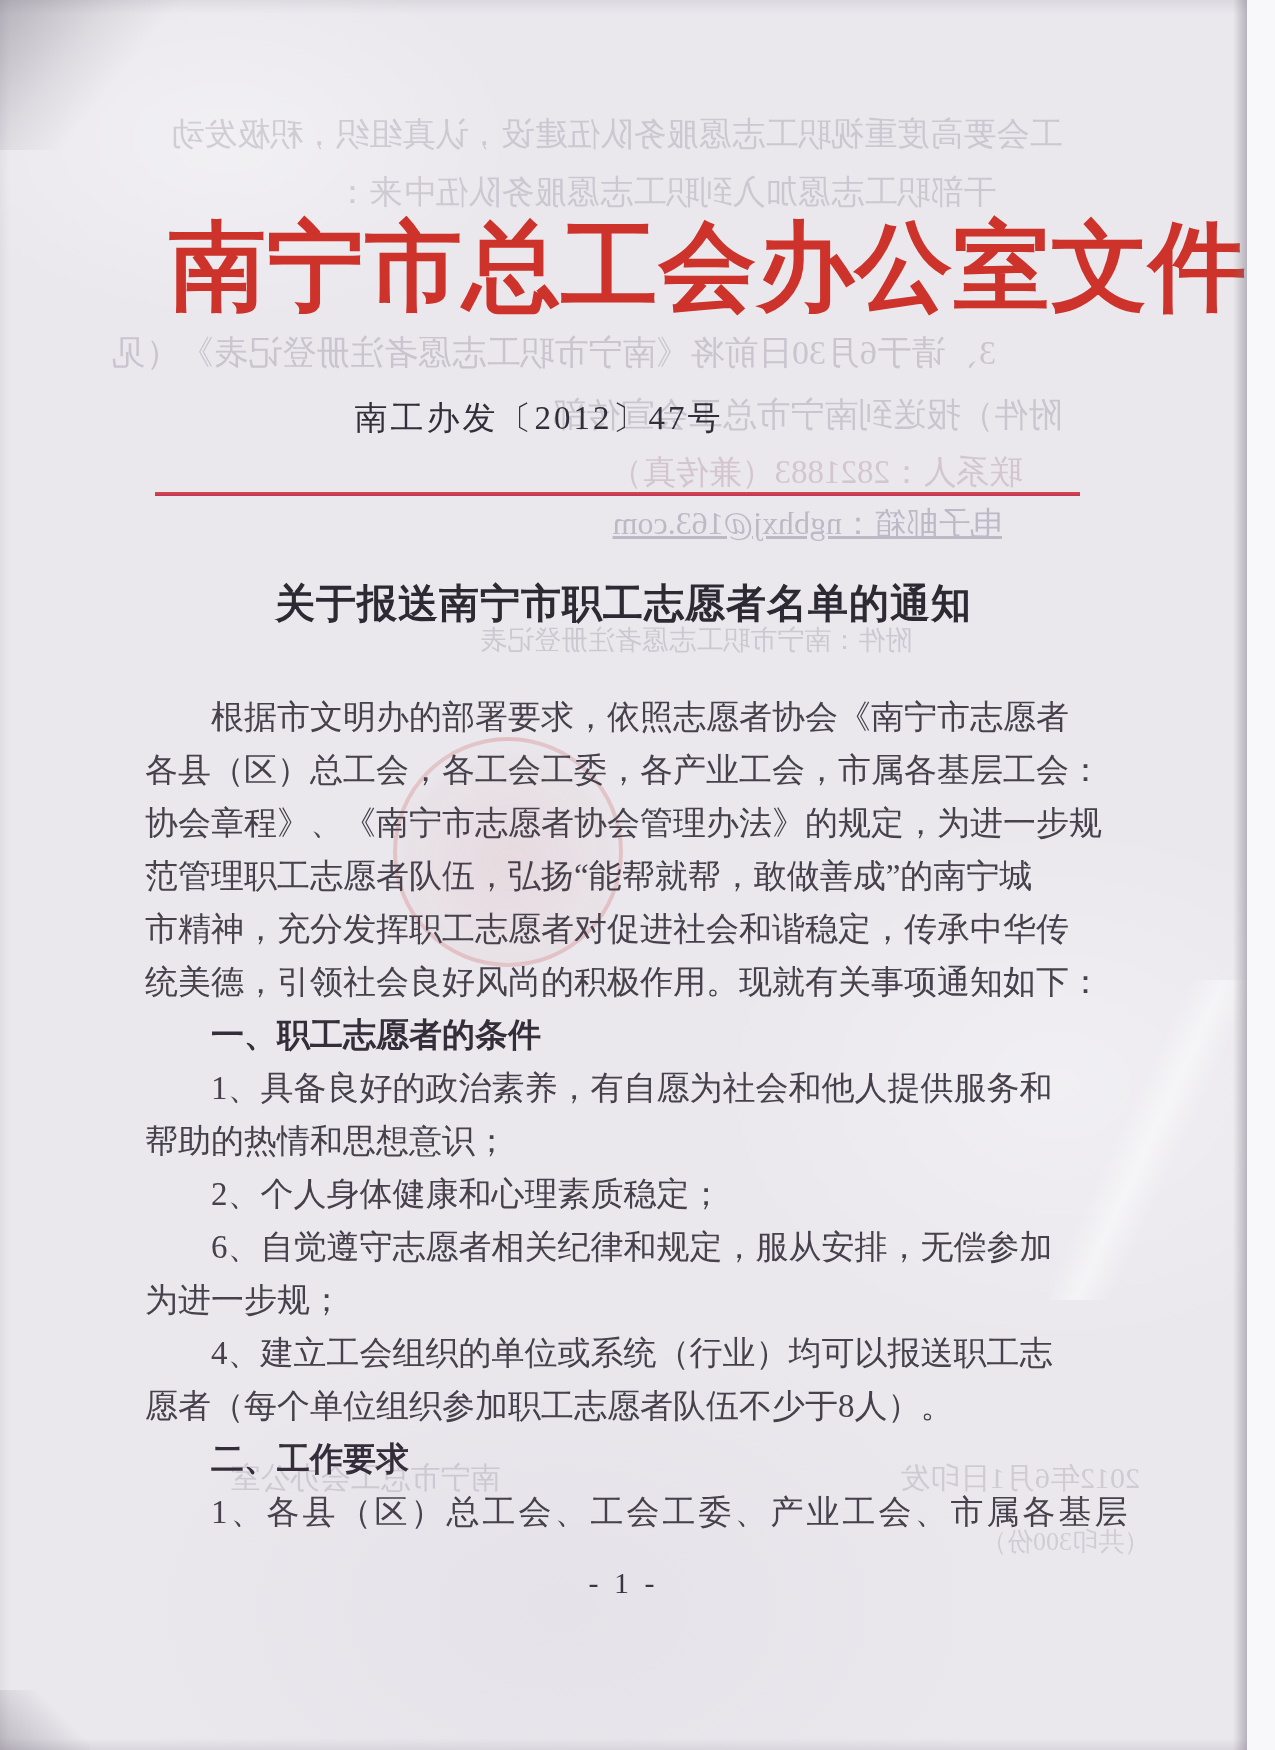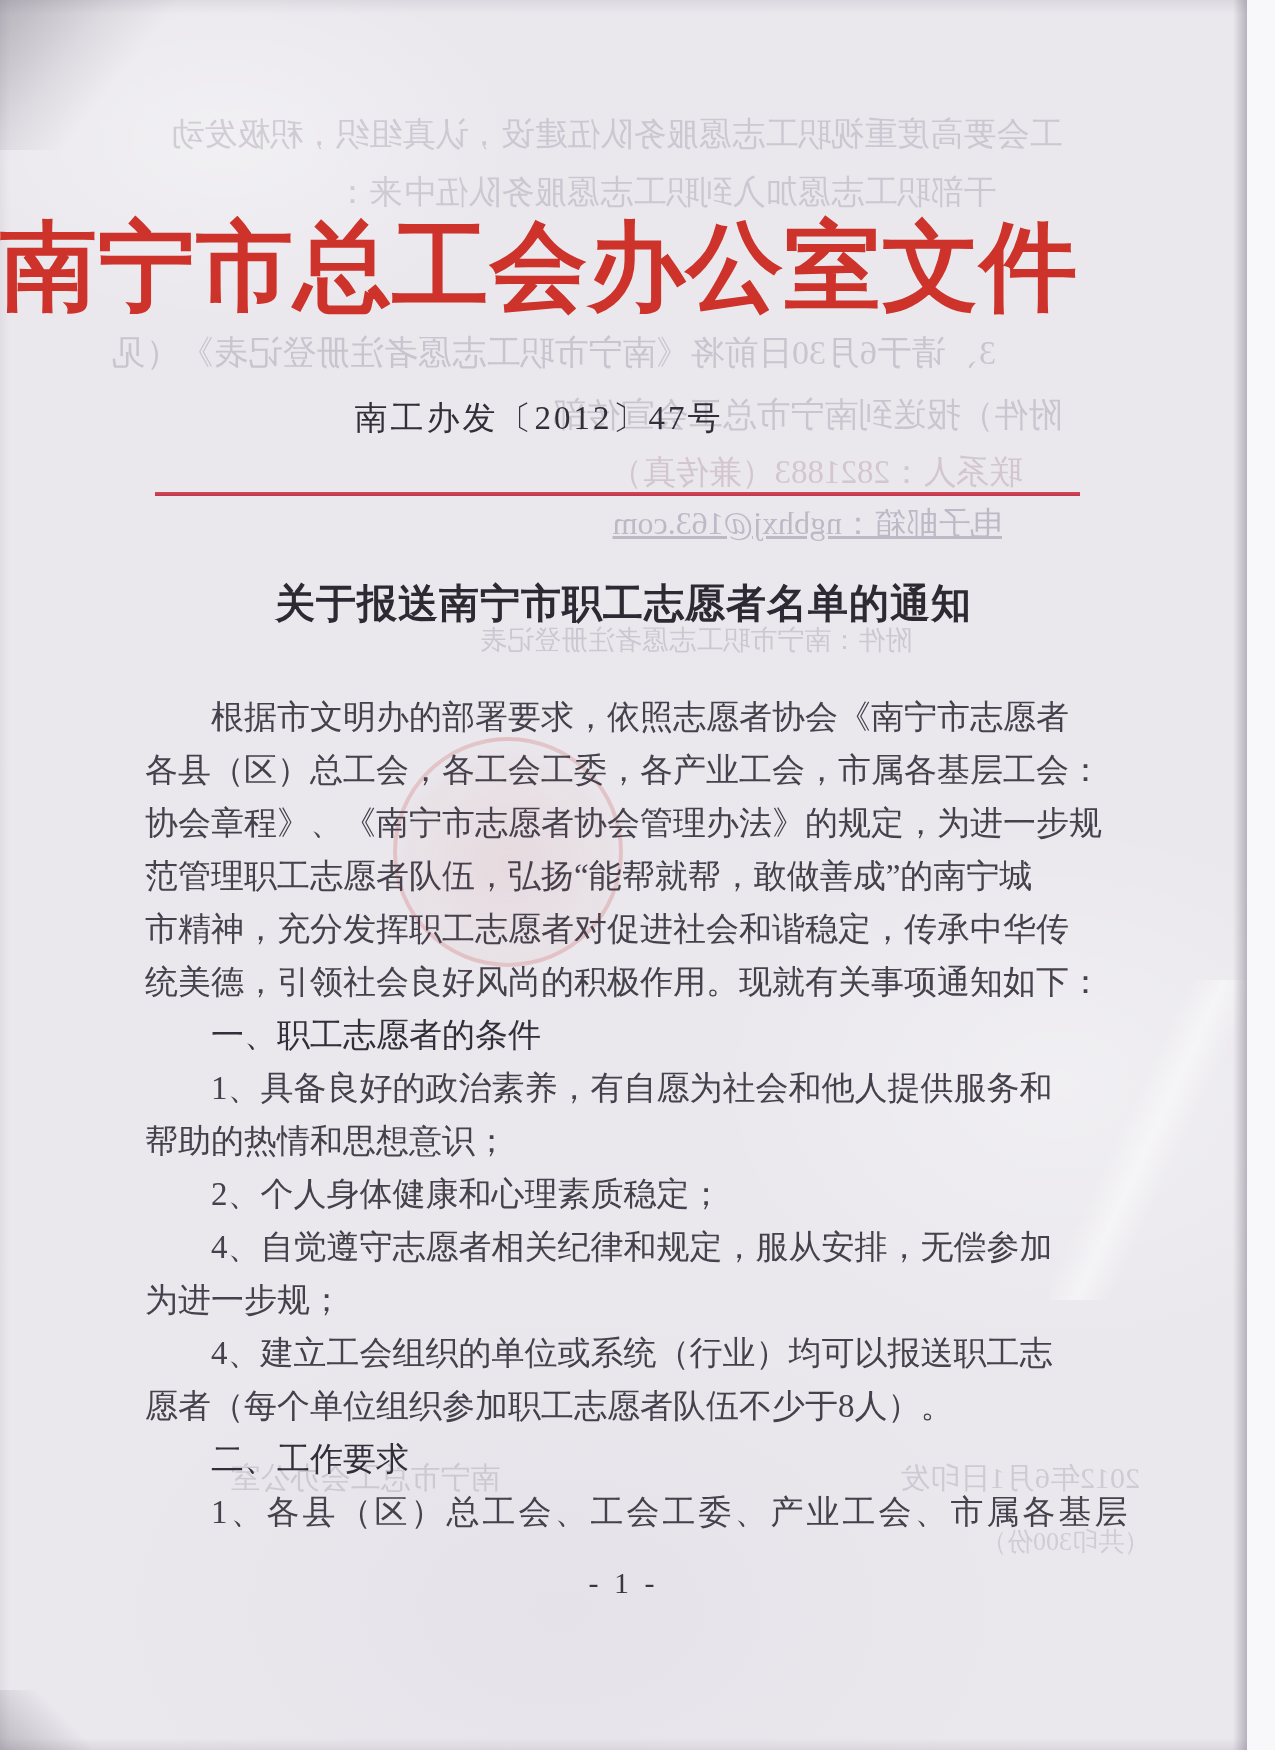--- a/index.html
+++ b/index.html
@@ -55,21 +55,21 @@
   .btf-copies{top:1524px;font-size:26px;opacity:.26;left:880px;width:270px;}
   .seal-bt{
     position:absolute;left:393px;top:737px;width:222px;height:222px;
     border:4px solid rgba(205,95,95,.26);border-radius:50%;
     background:radial-gradient(circle at 50% 55%, rgba(205,100,100,.10), rgba(205,100,100,.04) 60%, transparent 75%);
     pointer-events:none;
   }
   
   .header-title{
     position:absolute;left:0;top:212px;width:1247px;
-    text-align:left;font-size:97px;font-weight:900;line-height:1.15;
+    text-align:right;font-size:97px;font-weight:900;line-height:1.15;
     color:#cd332a;letter-spacing:1px;white-space:nowrap;
   }
   .doc-number{
     position:absolute;left:0;top:396px;width:1078px;
     text-align:center;font-size:33px;color:#332f3a;letter-spacing:3px;
   }
   .red-rule{
     position:absolute;left:155px;top:492px;width:925px;height:4px;
     background:linear-gradient(180deg,#d44a4a,#bf3458);
   }
@@ -77,21 +77,21 @@
     position:absolute;left:0;top:576px;width:1247px;
     text-align:center;font-size:40px;font-weight:bold;color:#2e2a34;
     letter-spacing:1px;white-space:nowrap;
   }
   .doc-body{
     position:absolute;left:145px;top:691px;width:1030px;
     font-size:33px;line-height:53px;color:#46414c;
   }
   .bline{white-space:nowrap;}
   .bline.ind{text-indent:66px;}
-  .bline.bold{font-weight:normal;color:#332e3a;}
+  .bline.bold{font-weight:bold;color:#332e3a;}
   .bline.spread{letter-spacing:3px;}
   .page-number{
     position:absolute;left:0;top:1566px;width:1247px;
     text-align:center;font-size:30px;color:#3a3642;letter-spacing:4px;
   }
 </style>
 </head>
 <body>
 
 <div class="paper">
@@ -117,21 +117,21 @@
       <div class="bline ind">根据市文明办的部署要求，依照志愿者协会《南宁市志愿者</div>
       <div class="bline">各县（区）总工会，各工会工委，各产业工会，市属各基层工会：</div>
       <div class="bline">协会章程》、《南宁市志愿者协会管理办法》的规定，为进一步规</div>
       <div class="bline">范管理职工志愿者队伍，弘扬“能帮就帮，敢做善成”的南宁城</div>
       <div class="bline">市精神，充分发挥职工志愿者对促进社会和谐稳定，传承中华传</div>
       <div class="bline">统美德，引领社会良好风尚的积极作用。现就有关事项通知如下：</div>
       <div class="bline bold ind">一、职工志愿者的条件</div>
       <div class="bline ind">1、具备良好的政治素养，有自愿为社会和他人提供服务和</div>
       <div class="bline">帮助的热情和思想意识；</div>
       <div class="bline ind">2、个人身体健康和心理素质稳定；</div>
-      <div class="bline ind">4、自觉遵守志愿者相关纪律和规定，服从安排，无偿参加</div>
+      <div class="bline ind">6、自觉遵守志愿者相关纪律和规定，服从安排，无偿参加</div>
       <div class="bline">为进一步规；</div>
       <div class="bline ind">4、建立工会组织的单位或系统（行业）均可以报送职工志</div>
       <div class="bline">愿者（每个单位组织参加职工志愿者队伍不少于8人）。</div>
       <div class="bline bold ind">二、工作要求</div>
       <div class="bline ind spread">1、各县（区）总工会、工会工委、产业工会、市属各基层</div>
     </div>
 
   <div class="page-number">- 1 -</div>
 
   <div class="corner-fold-tl"></div>

